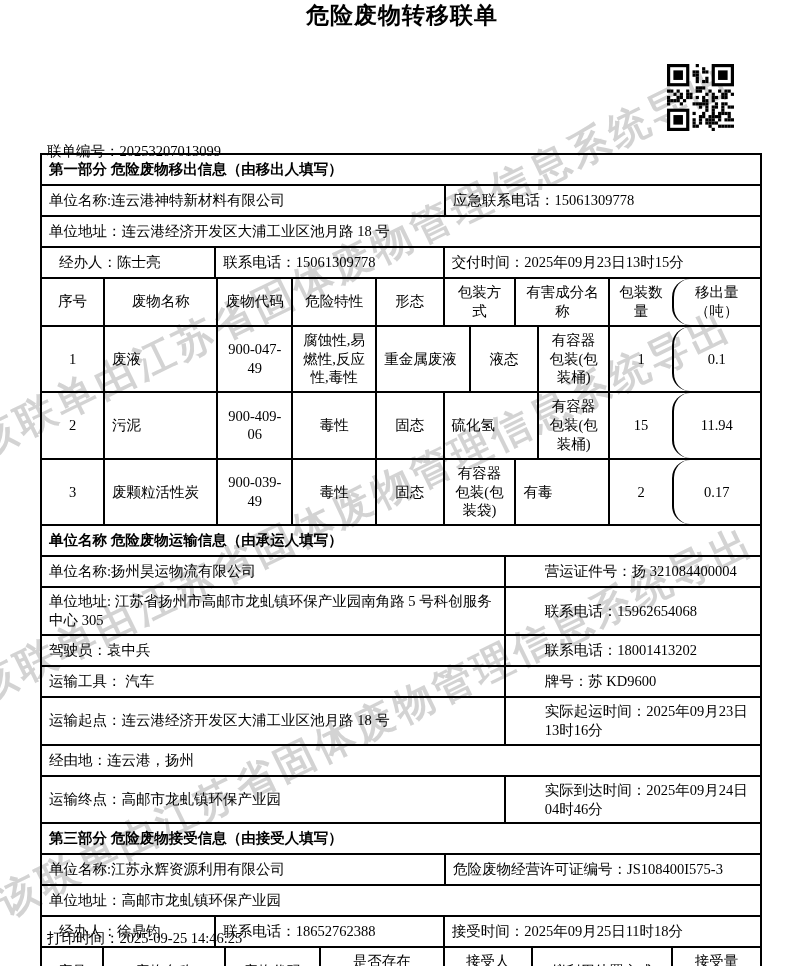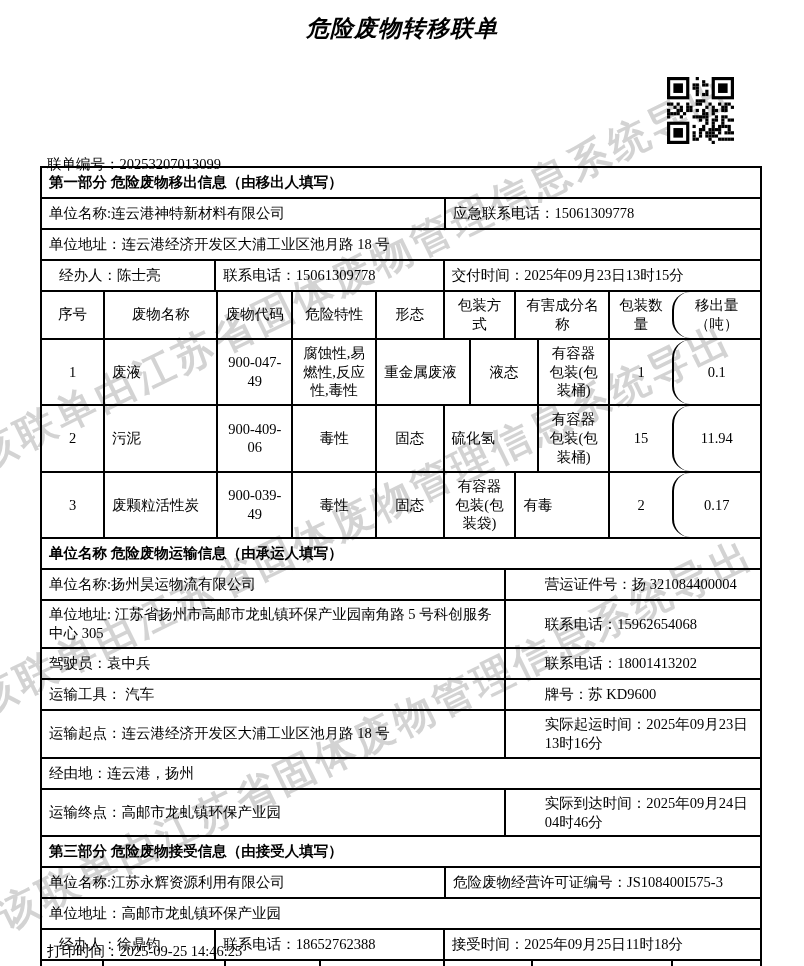--- a/index.html
+++ b/index.html
@@ -6,24 +6,23 @@
   html,body { background:#ffffff; }
   body {
     font-family: "Liberation Serif", "DejaVu Serif", serif;
     color:#000;
     width:804px; height:966px;
     position:relative; overflow:hidden;
   }
   .page { position:relative; width:804px; height:966px; }
 
   .title {
-    margin-top:13px;
     text-align:center;
     font-size:23px; font-weight:bold; letter-spacing:1px;
-    position:relative; z-index:2;font-style:italic;
+    position:relative; z-index:2;
   }
 
   .qr { position:absolute; top:61px; left:667px; width:67px; height:73px; z-index:2; }
 
   .wm {
     position:absolute; left:-22px;
     font-size:40px; letter-spacing:4px; white-space:nowrap;
     color:#b9b9b9; opacity:0.62; font-weight:bold;
     transform:rotate(-26deg); transform-origin:0 50%;
     z-index:0; pointer-events:none;

